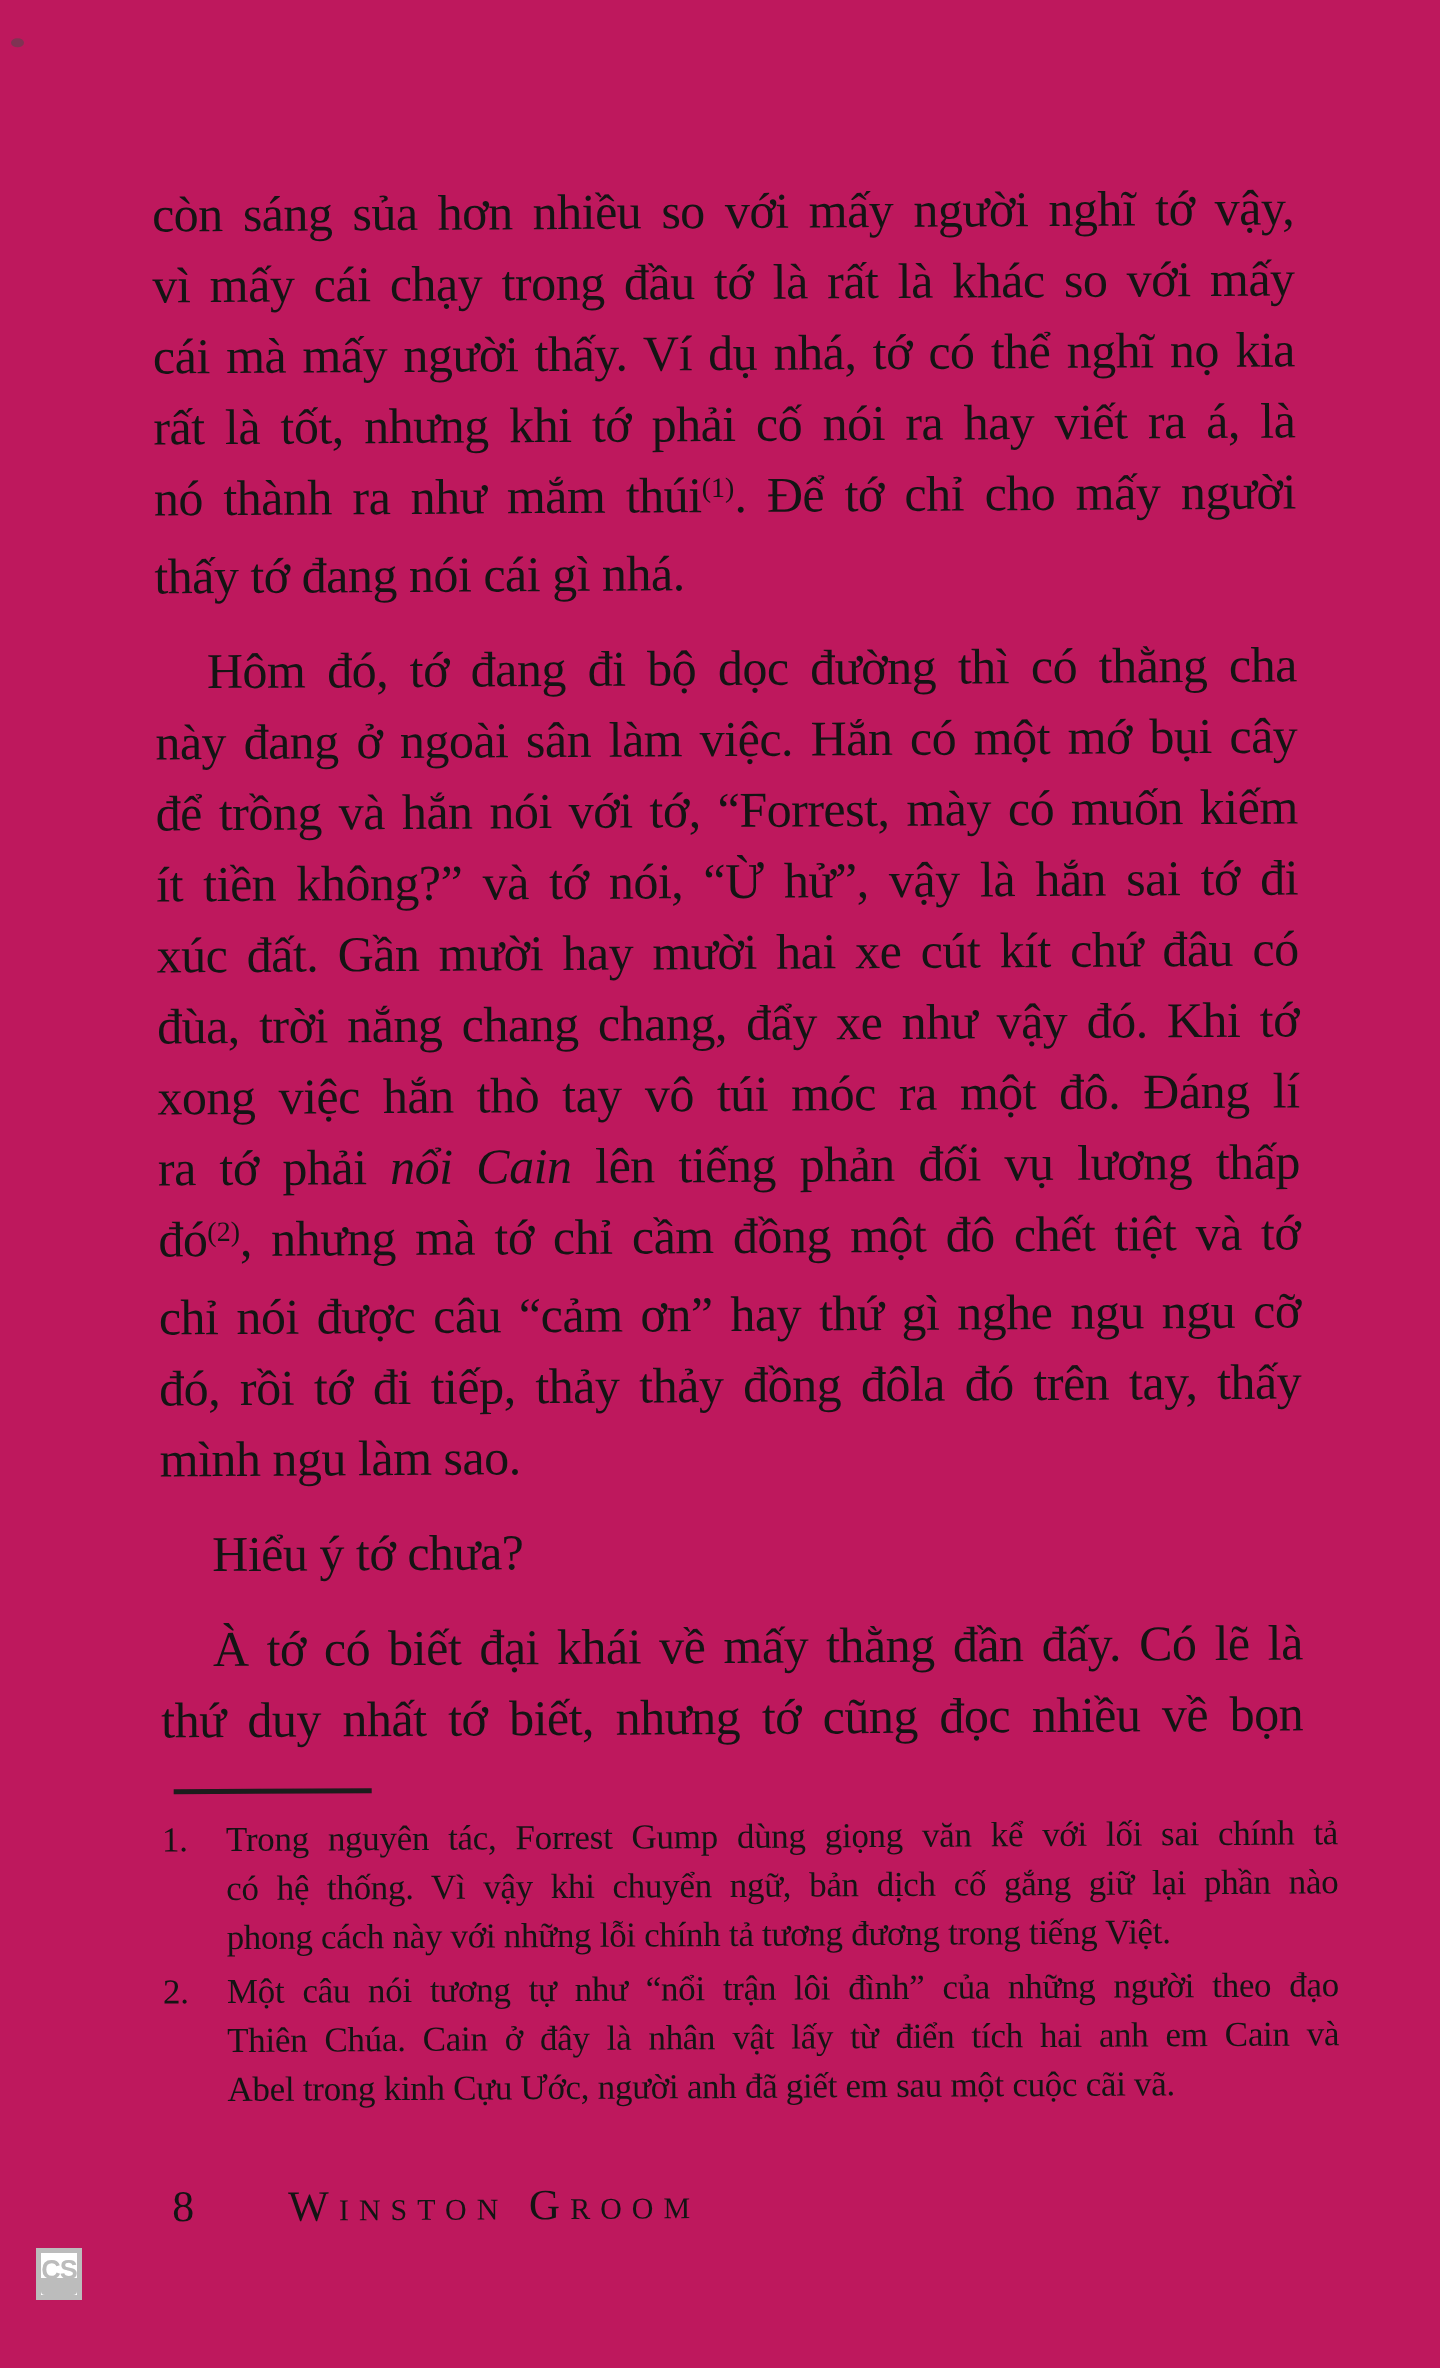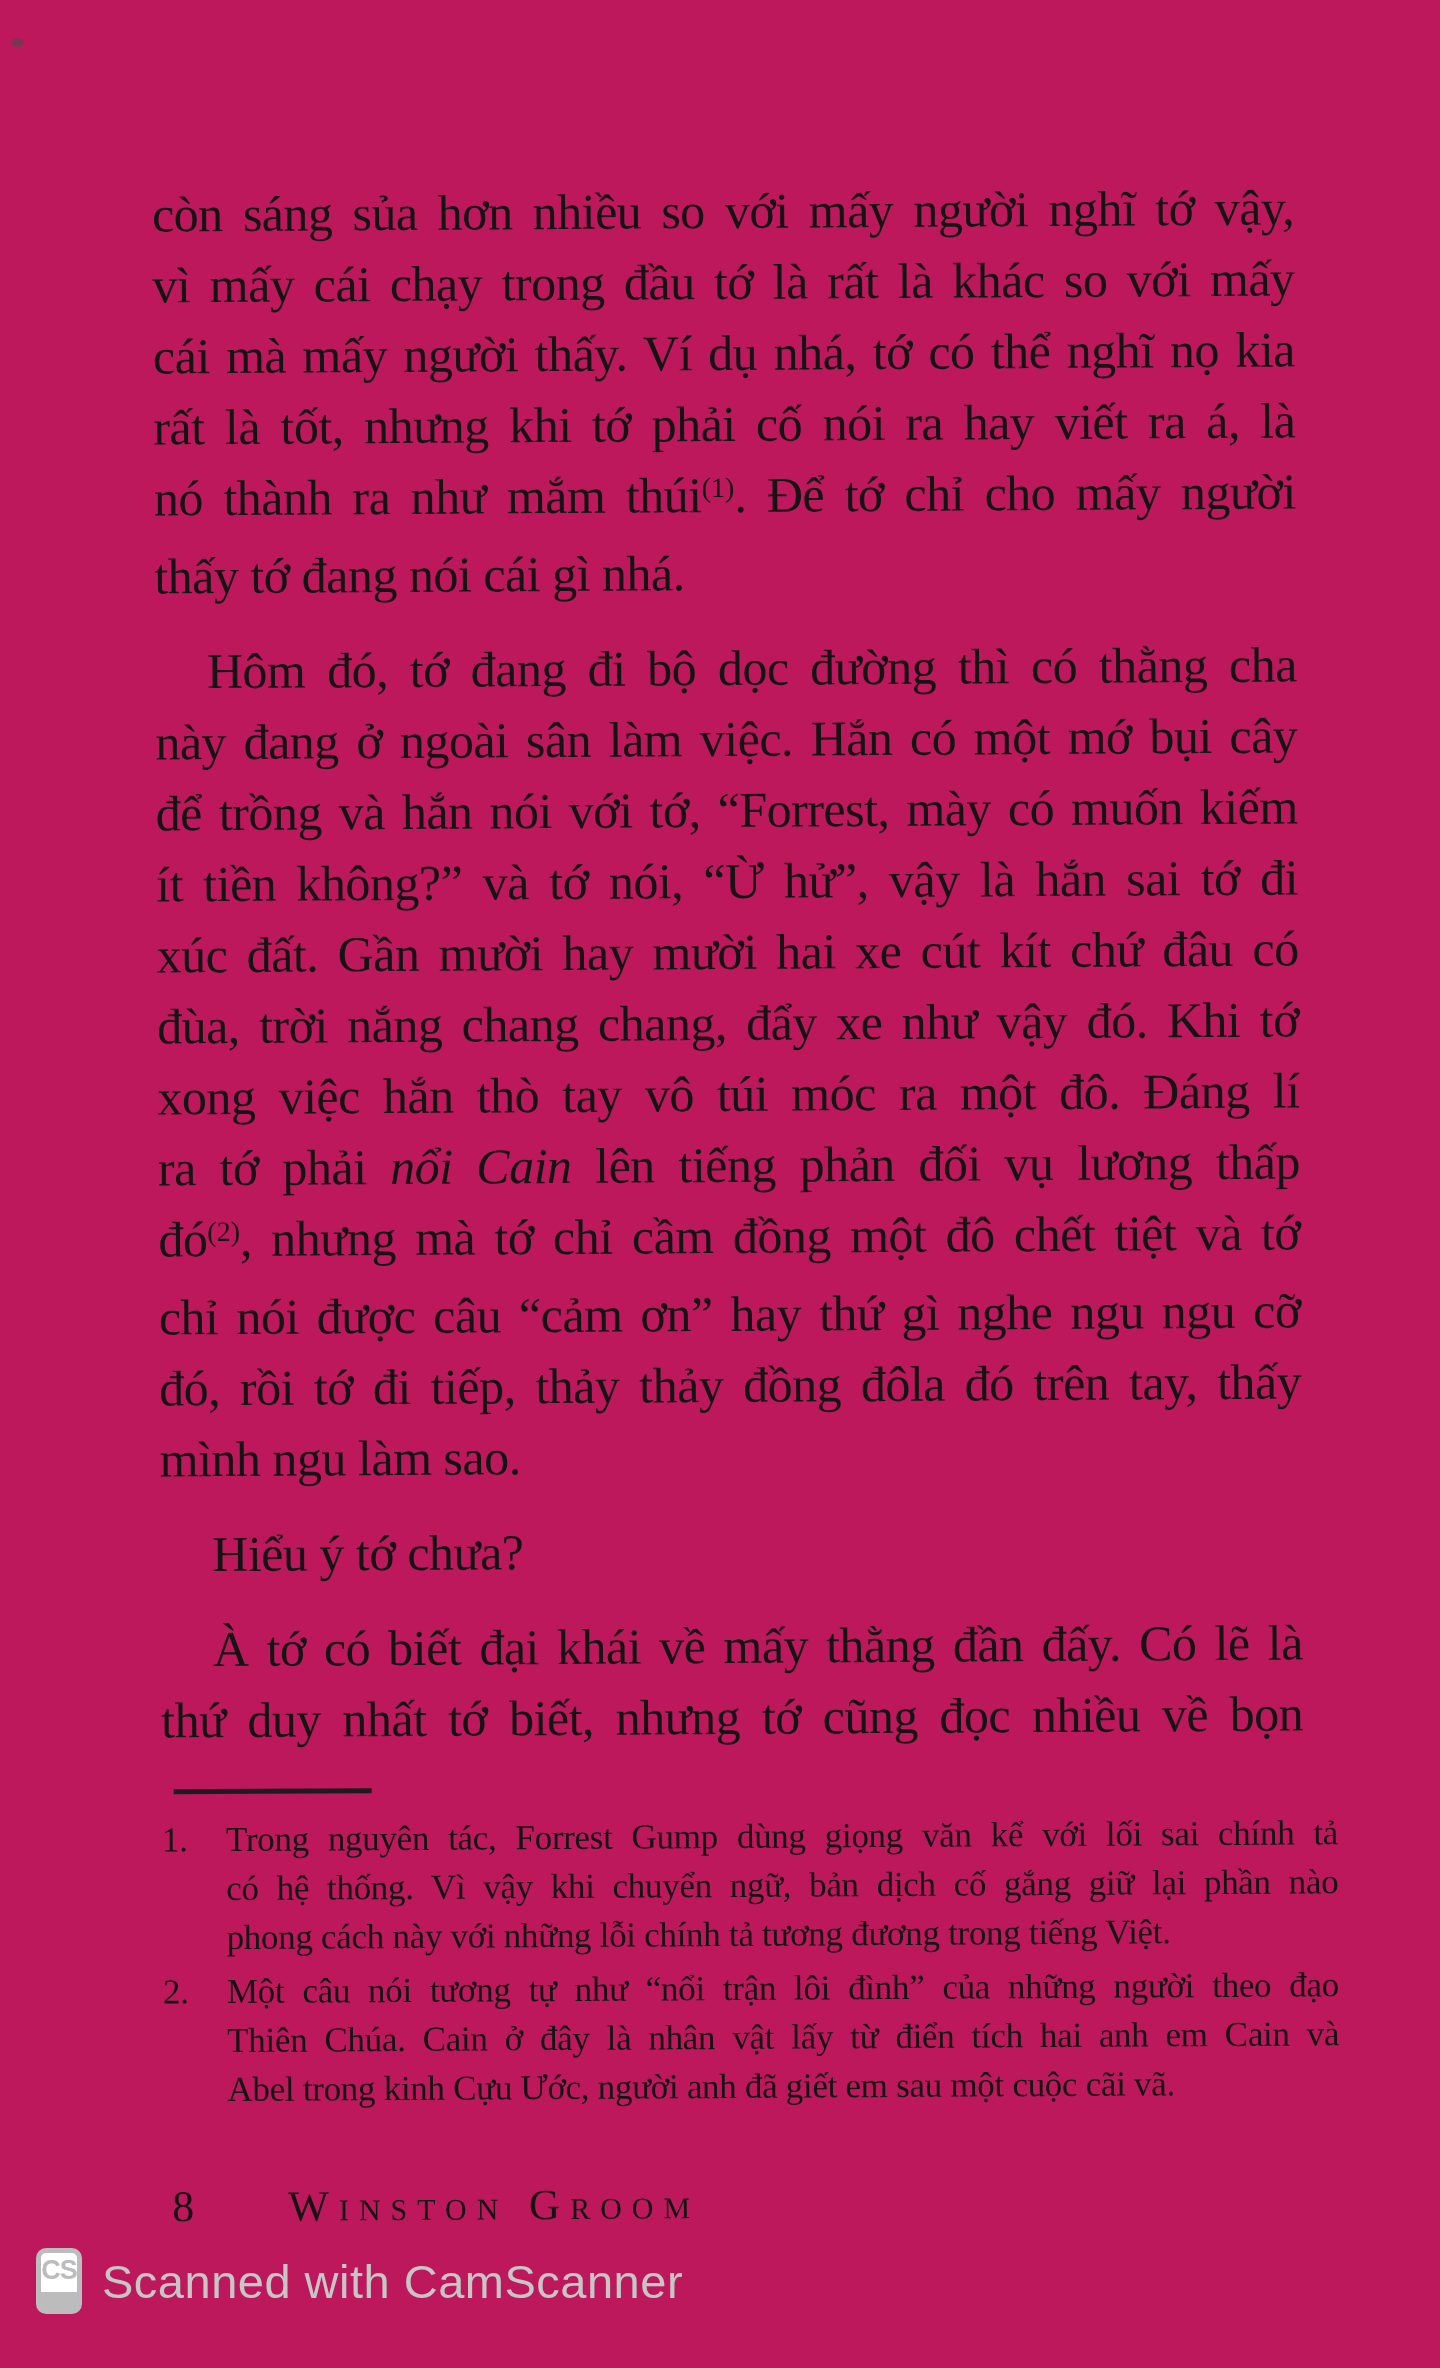--- a/index.html
+++ b/index.html
@@ -34,21 +34,21 @@
   .fn-body{flex:1;}
   .fn-line{text-align:justify;text-align-last:justify;}
   .fn-line.last{text-align-last:left;}
 
   .footer{position:absolute;left:166px;top:2178px;display:flex;align-items:baseline;}
   .page-num{font-size:44px;}
   .author{margin-left:94px;font-variant:small-caps;font-size:43px;letter-spacing:10px;}
 
   .watermark{position:absolute;left:36px;top:2248px;display:flex;align-items:center;
     font-family:"Liberation Sans","DejaVu Sans",sans-serif;}
-  .cs-logo{position:relative;width:46px;height:66px;border:5px solid #bcbcbc;border-radius:10px;
+  .cs-logo{position:relative;width:46px;height:52px;border:5px solid #bcbcbc;border-radius:0;
     background:#fff;box-sizing:border-box;}
   .cs-logo .cs-txt{position:absolute;top:2px;left:0;right:0;text-align:center;
     font-weight:bold;font-size:27px;color:#bcbcbc;letter-spacing:-1px;}
   .cs-logo .cs-band{position:absolute;left:0;right:0;bottom:0;height:17px;background:#bcbcbc;
     border-radius:0 0 4px 4px;}
   .wm-label{margin-left:20px;font-size:47px;color:#c6c6c6;letter-spacing:0.5px;}
 </style>
 </head>
 <body>
 
@@ -120,15 +120,14 @@
       <div class="author">Winston Groom</div>
     </div>
 
   </div>
 
   <div class="watermark">
     <div class="cs-logo">
       <div class="cs-txt">CS</div>
       <div class="cs-band"></div>
     </div>
-    <div class="wm-label">Scanned with CamScanner</div>
   </div>
 </div>
 
 </body></html>

